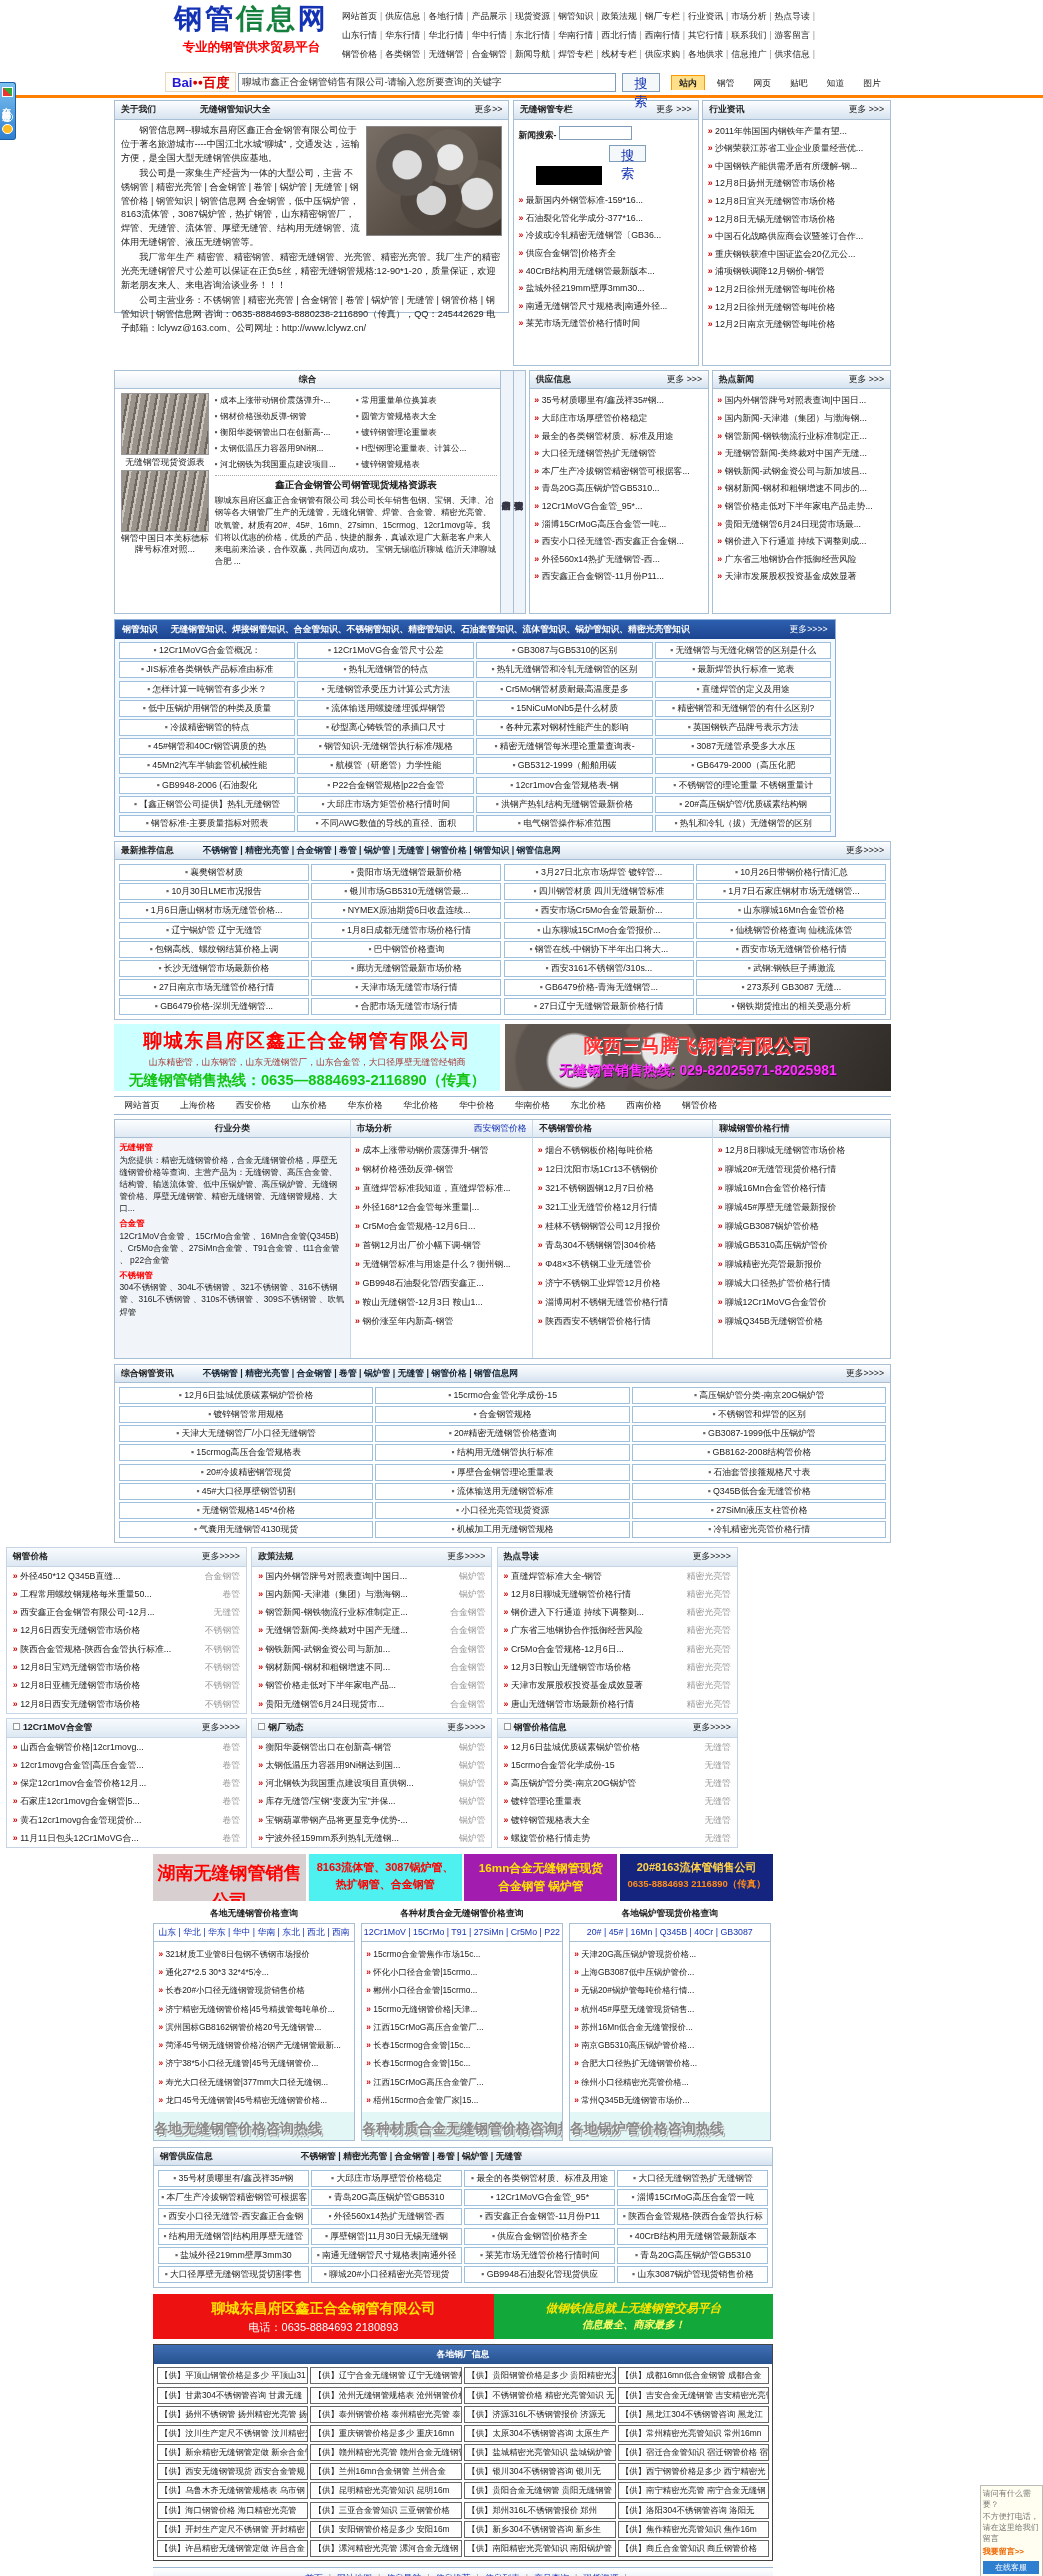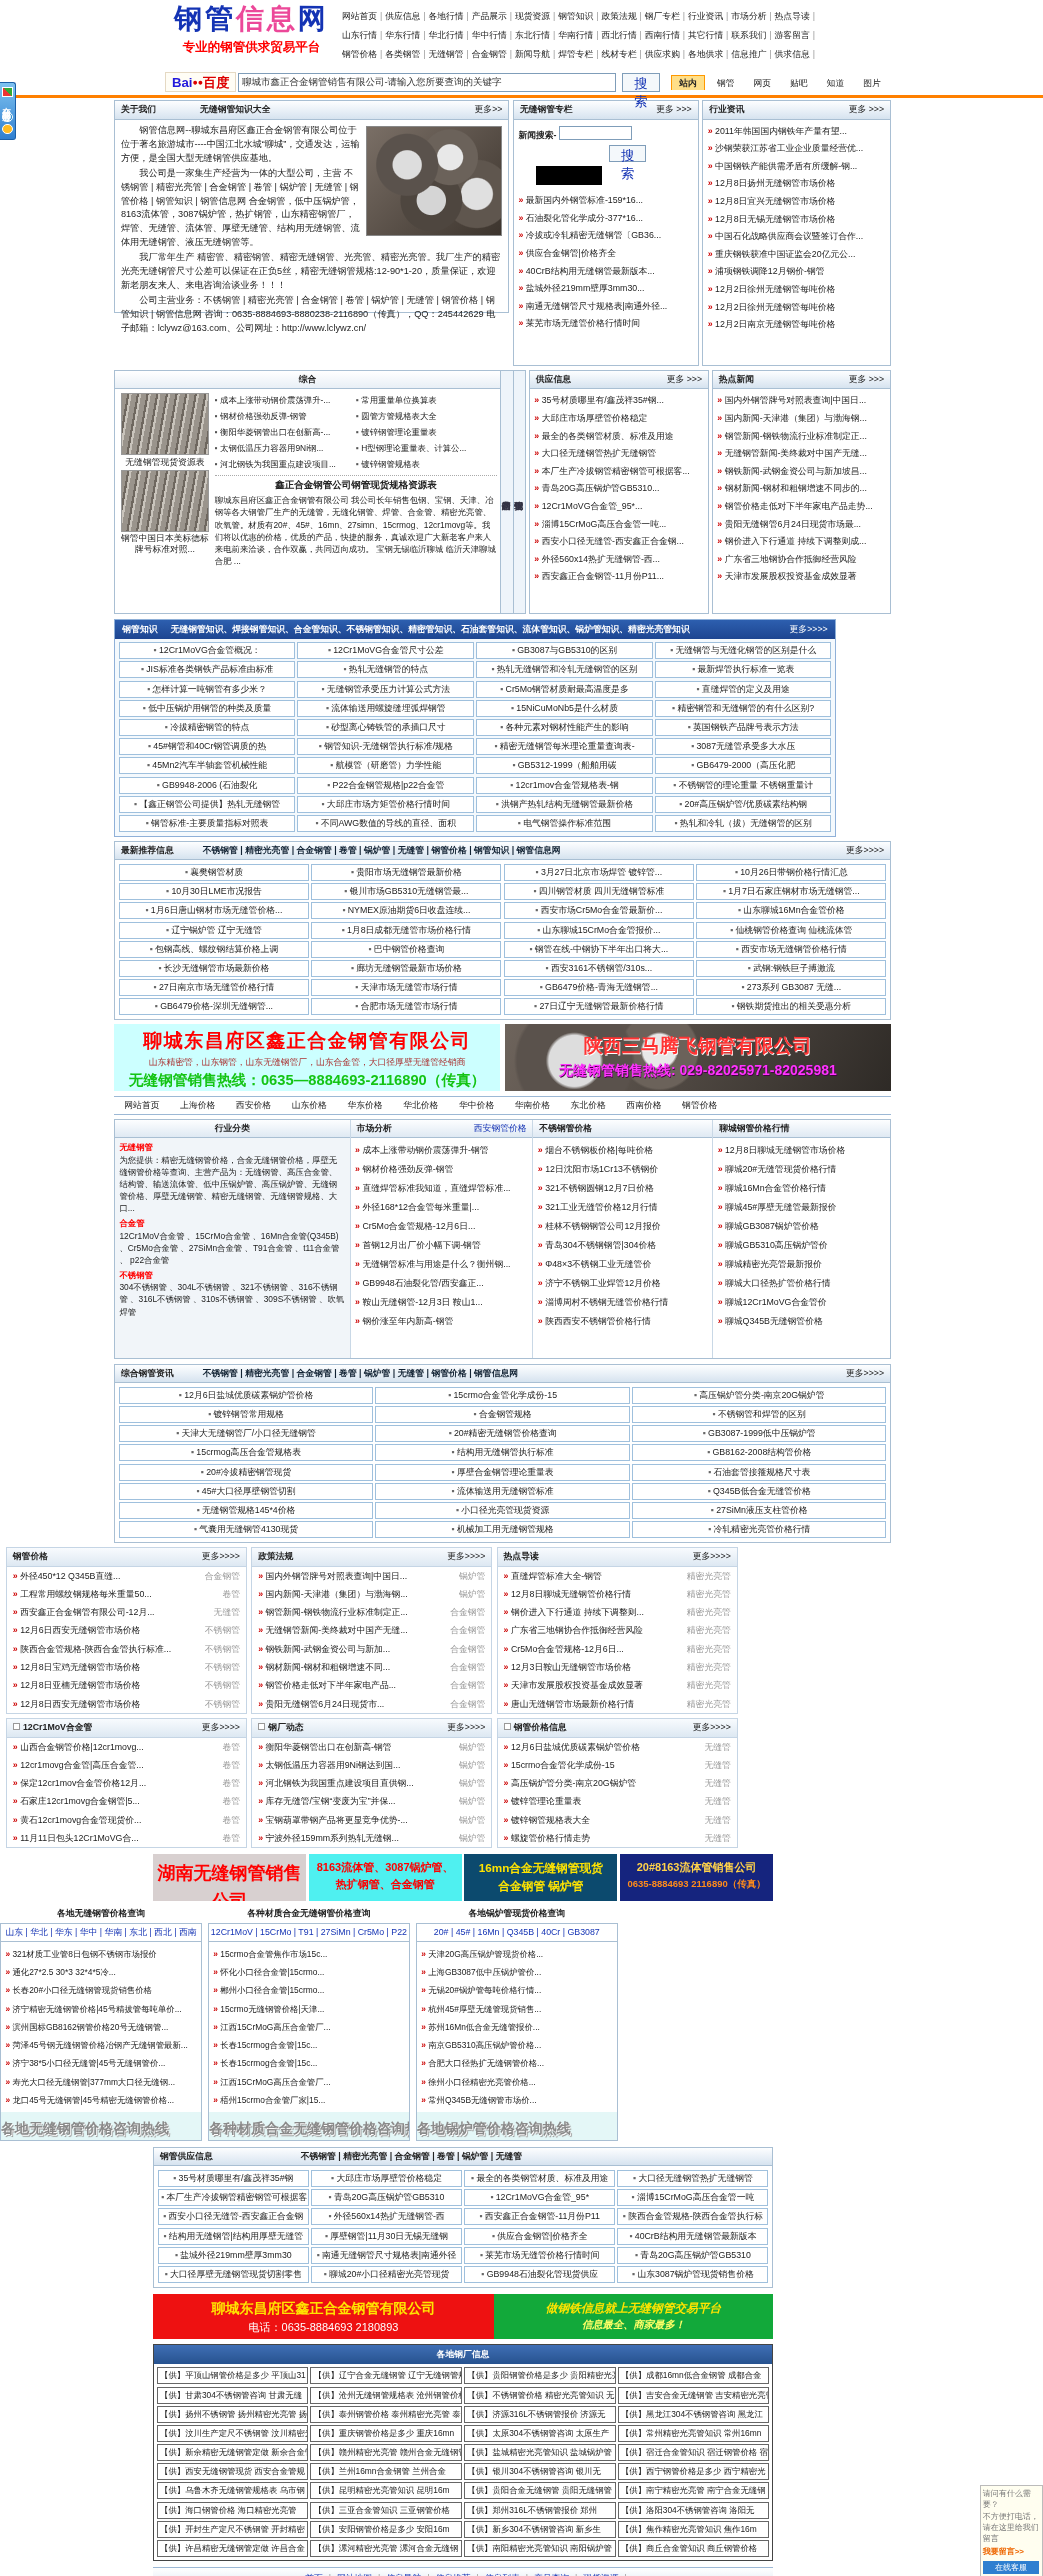--- a/index.html
+++ b/index.html
@@ -2,21 +2,21 @@
 <html style="font-size:11.7px"><head>
 <meta charset="utf-8">
 <style>
 *{box-sizing:border-box}
 body{margin:0;font-family:"Liberation Sans","DejaVu Sans",sans-serif;font-size:8.8px;line-height:1.5;color:#222;background:#fff}
 .page{position:relative;width:1044px;margin:0 auto;overflow:hidden}
 
 .hd{position:relative;height:69px}
 .logo{position:absolute;left:167px;top:4.4px;width:169px;text-align:center}
 .logo-line{font-size:28px;font-weight:bold;letter-spacing:2.9px;line-height:1.1;white-space:nowrap}
-.c-blue{color:#1433b4}.c-org{color:#ec4899}
+.c-blue{color:#1433b4}.c-org{color:#15803d}
 .tagline{color:#f00;font-weight:bold;font-size:12.5px;margin-top:2.9px;white-space:nowrap}
 .topnav{position:absolute;left:339px;top:7.3px;width:440px}
 .topnav .row{height:19px;line-height:19px;white-space:nowrap}
 .topnav span.it{margin:0 2.9px;cursor:pointer}
 .topnav span.sep{color:#999}
 
 .sbar{position:relative;height:26.4px}
 .baidu{position:absolute;left:165px;top:2.9px;font-weight:bold;font-size:13.2px;color:#d00;border:0.7px solid #e5d9c3;background:#fffdf5;padding:0 5.9px;height:20.5px;line-height:19px}
 .baidu b{color:#2319dc}
 .paw{color:#d00;font-size:8.8px;vertical-align:top}
@@ -122,24 +122,24 @@
 .titem{display:flex;justify-content:space-between;height:18.3px;line-height:18.3px;padding:0 5.9px;overflow:hidden;white-space:nowrap;cursor:pointer}
 .titem .tx{overflow:hidden;white-space:nowrap}
 .titem .tx::before{content:"» ";color:#c00;font-weight:bold}
 .titem .tg{color:#999;margin-left:4.4px;flex:none}
 
 .ads4{margin-left:153px;width:620px;margin-top:5.9px;display:flex;gap:2.9px}
 .ad{width:153px;height:47px;text-align:center;font-weight:bold;padding-top:4.4px;overflow:hidden}
 .ad .a,.ad .b{display:block;line-height:1.6}
 .ad0{background:#d8d0d0}.ad0 .a,.ad0 .b{color:#f00;font-size:18px}
 .ad1{background:#4ff0f0}.ad1 .a,.ad1 .b{color:#f00;font-size:11px}
-.ad2{background:#0c4a6e}.ad2 .a,.ad2 .b{color:#ffe400;font-size:11.7px}
+.ad2{background:#a21caf}.ad2 .a,.ad2 .b{color:#ffe400;font-size:11.7px}
 .ad3{background:#15247e}.ad3 .a{color:#ffd24a;font-size:11px}.ad3 .b{color:#ff8c1a;font-size:9.5px}
 
-.reg{width:620px;margin-top:5.9px;display:flex;gap:5.9px}
+.reg{margin-left:153px;width:620px;margin-top:5.9px;display:flex;gap:5.9px}
 .rbox{width:202px}
 .rtitle{text-align:center;font-weight:bold;height:16px}
 .rin{border:0.7px solid #a9bfd3}
 .rtabs{height:17.6px;line-height:17px;border-bottom:0.7px solid #a9bfd3;text-align:center;color:#1433b4;white-space:nowrap;overflow:hidden;font-size:8.8px}
 .rin ul.lst li{font-size:8.4px;height:18.3px;line-height:18.3px}
 .rban{height:28px;line-height:32px;background:#e4f7f7;font-size:14px;font-weight:bold;color:#8a8a8a;text-shadow:0.7px 0.7px 0 #fff,1.5px 1.5px 0.7px #999;white-space:nowrap;overflow:hidden}
 
 .sup2{margin-left:153px;width:620px;margin-top:5.9px;border:0.7px solid #a9bfd3}
 .sup2 .ggrid{grid-template-columns:repeat(4,1fr)}
 

